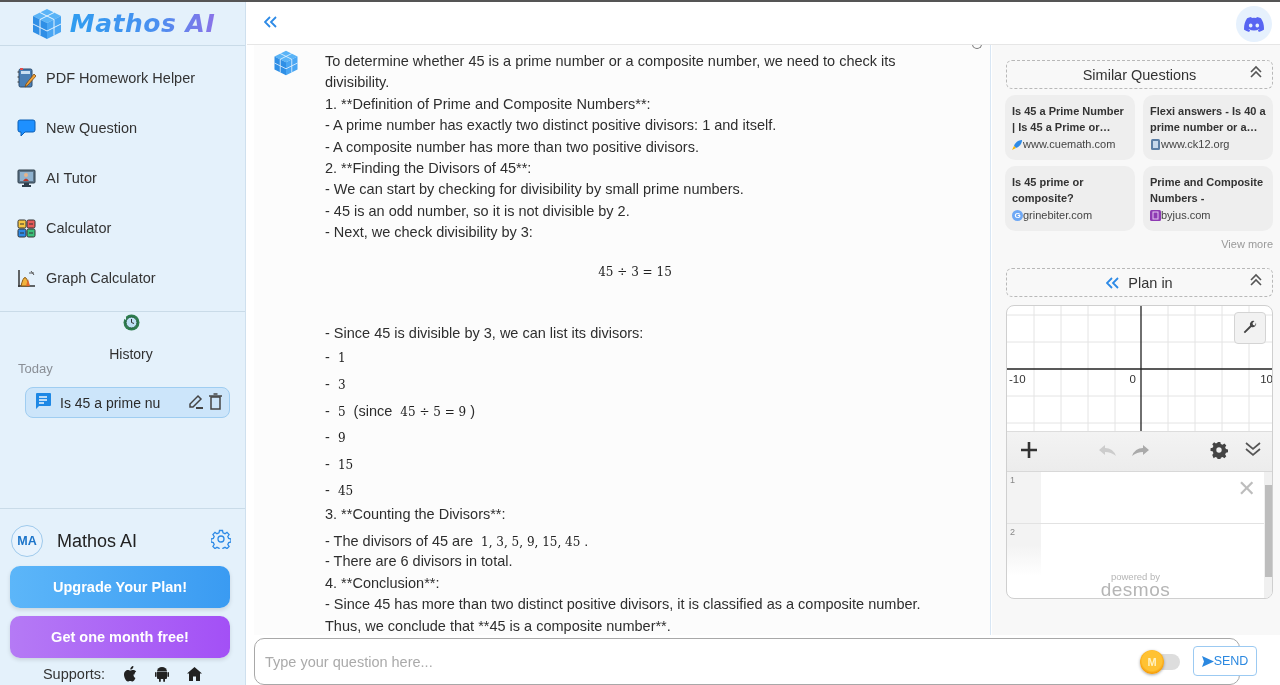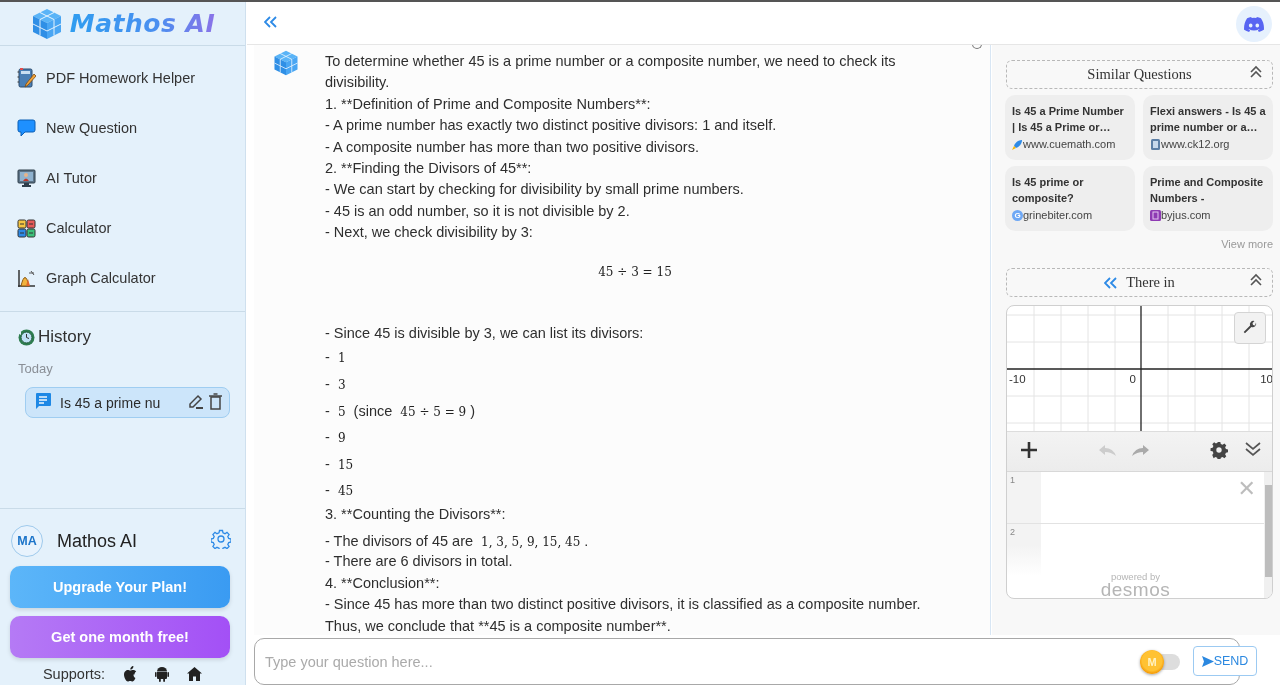--- a/index.html
+++ b/index.html
@@ -9,21 +9,21 @@
   
   .sidebar { position: absolute; left: 0; top: 0; width: 246px; height: 683px; background: #e4f1fb; border-right: 1px solid #cfe0ee; }
   .brand { height: 44px; display: flex; align-items: center; justify-content: center; gap: 6px; border-bottom: 1px solid #c9dbe8; }
   .brand-logo { width: 34px; height: 34px; }
   .brand-name { font-size: 25px; font-style: italic; font-weight: bold; letter-spacing: 0.5px;
     background: linear-gradient(90deg,#2f9df0 0%,#4a8ff0 60%,#8a73e8 100%); -webkit-background-clip: text; background-clip: text; color: transparent; font-family: "DejaVu Sans", sans-serif; }
   .nav { padding-top: 7px; }
   .nav-item { height: 50px; display: flex; align-items: center; padding-left: 17px; gap: 10px; font-size: 14.5px; color: #333; cursor: pointer; }
   .nav-icon { width: 19px; height: 19px; flex: none; display: flex; align-items: center; justify-content: center; }
   .divider { height: 1px; background: #c9dbe8; margin: 8px 0 0 0; }
-  .history-head { height: 48px; display: flex; align-items: center; gap: 2px; padding-left: 17px; font-size: 17px; margin-top: 1px; }
+  .history-head { height: 48px; display: flex; align-items: center; gap: 14px; padding-left: 17px; font-size: 14px; margin-top: 1px; flex-direction: column; }
   .today { font-size: 13px; color: #8a8f96; padding-left: 18px; margin-top: 0px; height: 20px; }
   .hist-item { margin: 6px 15px 0 25px; height: 31px; border: 1px solid #9fcdf1; background: #cce5fa; border-radius: 8px; display: flex; align-items: center; padding: 0 6px 0 8px; gap: 8px; font-size: 14px; color: #2b2b2b; }
   .hist-text { flex: 1; white-space: nowrap; overflow: hidden; }
   .hist-actions { display: flex; gap: 4px; }
   .sb-bottom { position: absolute; left: 0; right: 0; top: 506px; border-top: 1px solid #c9dbe8; padding-top: 15px; }
   .user-row { display: flex; align-items: center; padding: 0 14px 0 11px; height: 34px; }
   .avatar { width: 32px; height: 32px; border-radius: 50%; border: 1px solid #9fcaec; background: #e8f3fd; color: #1c74c9; font-size: 12.5px; font-weight: bold; display: flex; align-items: center; justify-content: center; }
   .user-name { margin-left: 14px; font-size: 18px; color: #222; flex: 1; }
   .btn-grad { margin: 6px 15px 0 10px; height: 42px; border-radius: 10px; color: #fff; font-weight: bold; font-size: 14.5px; display: flex; align-items: center; justify-content: center; cursor: pointer; box-shadow: 0 2px 4px rgba(0,0,0,0.12); }
   .btn-upgrade { background: linear-gradient(90deg,#5cb6f9,#3a9bf2); margin-top: 8px; }
@@ -41,21 +41,21 @@
   .bot-avatar { position: absolute; left: 18px; top: 4px; width: 28px; height: 28px; }
   .msg { position: absolute; left: 71px; top: 6px; width: 620px; font-size: 14.5px; line-height: 21.4px; color: #2e2e2e; }
   .msg .line { white-space: nowrap; }
   .math { font-family: "DejaVu Serif", "Liberation Serif", serif; font-size: 12px; color: #222; }
   .math-block { text-align: center; margin: 18px 0 40px 0; padding-right: 0; }
   .math-line { height: 26.6px; line-height: 26.6px; }
   .scroll-ind { position: absolute; right: 8px; top: -4px; width: 10px; height: 8px; border: 1px solid #777; border-top: none; border-radius: 0 0 6px 6px; }
 
   
   .rpanel { position: absolute; left: 992px; top: 43px; width: 288px; height: 590px; background: #f8f8f8; }
-  .collapser { position: absolute; left: 14px; width: 267px; height: 29px; border: 1.5px dashed #b8b8b8; border-radius: 6px; display: flex; align-items: center; justify-content: center; font-size: 14.5px; color: #333; cursor: pointer; font-family: Liberation Serif, serif; }
+  .collapser { position: absolute; left: 14px; width: 267px; height: 29px; border: 1.5px dashed #b8b8b8; border-radius: 6px; display: flex; align-items: center; justify-content: center; font-size: 14.5px; color: #333; cursor: pointer; }
   .collapser .up { position: absolute; right: 10px; top: 4px; color: #555; }
   .sim-grid { position: absolute; left: 13px; top: 50px; width: 268px; display: grid; grid-template-columns: 130px 130px; column-gap: 8px; row-gap: 6px; }
   .sim-card { background: #eeeeee; border-radius: 10px; padding: 8px 6px 6px 7px; height: 65px; cursor: pointer; }
   .sim-title { font-size: 11px; font-weight: bold; line-height: 16px; color: #333; height: 32px; overflow: hidden; }
   .sim-src { display: flex; align-items: center; gap: 0; margin-top: 3px; font-size: 11px; color: #444; }
   .fav { width: 11px; height: 11px; flex: none; }
   .view-more { position: absolute; right: 7px; top: 193px; font-size: 11px; color: #999; cursor: pointer; }
 
   .desmos { position: absolute; left: 14px; top: 260px; width: 267px; height: 294px; border: 1px solid #cfcfcf; border-radius: 8px; background: #fff; overflow: hidden; padding-left: 16px; }
   .graph { position: absolute; left: 0; top: 0; width: 267px; height: 125px; }
@@ -327,21 +327,21 @@
       <div class="sim-title">Is 45 a Prime Number | Is 45 a Prime or…</div>
       <div class="sim-src">
         <svg class="fav" viewBox="0 0 11 11">
             <path d="M10 1 C6 1 3 4 2 7 L4 9 C7 8 10 5 10 1z" fill="#2d8ae6"></path>
             <path d="M2 7 L0 11 L4 9z" fill="#f4b400"></path>
           </svg>
         <span>www.cuemath.com</span>
       </div>
     </div>
     <div class="sim-card">
-      <div class="sim-title">Flexi answers - Is 45 a prime number or a…</div>
+      <div class="sim-title">Flexi answers - Is 40 a prime number or a…</div>
       <div class="sim-src">
         <svg class="fav" viewBox="0 0 11 11">
             <rect x="1" y="0" width="9" height="11" rx="1.5" fill="#5c7fa6"></rect>
             <rect x="3" y="2" width="5" height="7" fill="#c7d9ec"></rect>
           </svg>
         <span>www.ck12.org</span>
       </div>
     </div>
     <div class="sim-card">
       <div class="sim-title">Is 45 prime or composite?</div>
@@ -364,21 +364,21 @@
       </div>
     </div>
   </div>
 
   <div class="view-more">View more</div>
 
   <div class="collapser" style="top:223px;">
     <svg width="14" height="12" viewBox="0 0 14 12" style="margin-right:8px;">
         <path d="M6 1 L1 6 L6 11 M12 1 L7 6 L12 11" fill="none" stroke="#2d8ae6" stroke-width="1.8"></path>
       </svg>
-    <span>There in</span>
+    <span>Plan in</span>
     <svg class="up" width="12" height="14" viewBox="0 0 12 14">
         <path d="M1 7 L6 2 L11 7 M1 12 L6 7 L11 12" fill="none" stroke="#555" stroke-width="1.6"></path>
       </svg>
   </div>
 
   <div class="desmos">
     <svg class="graph" viewBox="0 0 267 125">
       <g stroke="#e4e4e4" stroke-width="1">
         <line x1="27" y1="0" x2="27" y2="125"></line>
           <line x1="54" y1="0" x2="54" y2="125"></line>

